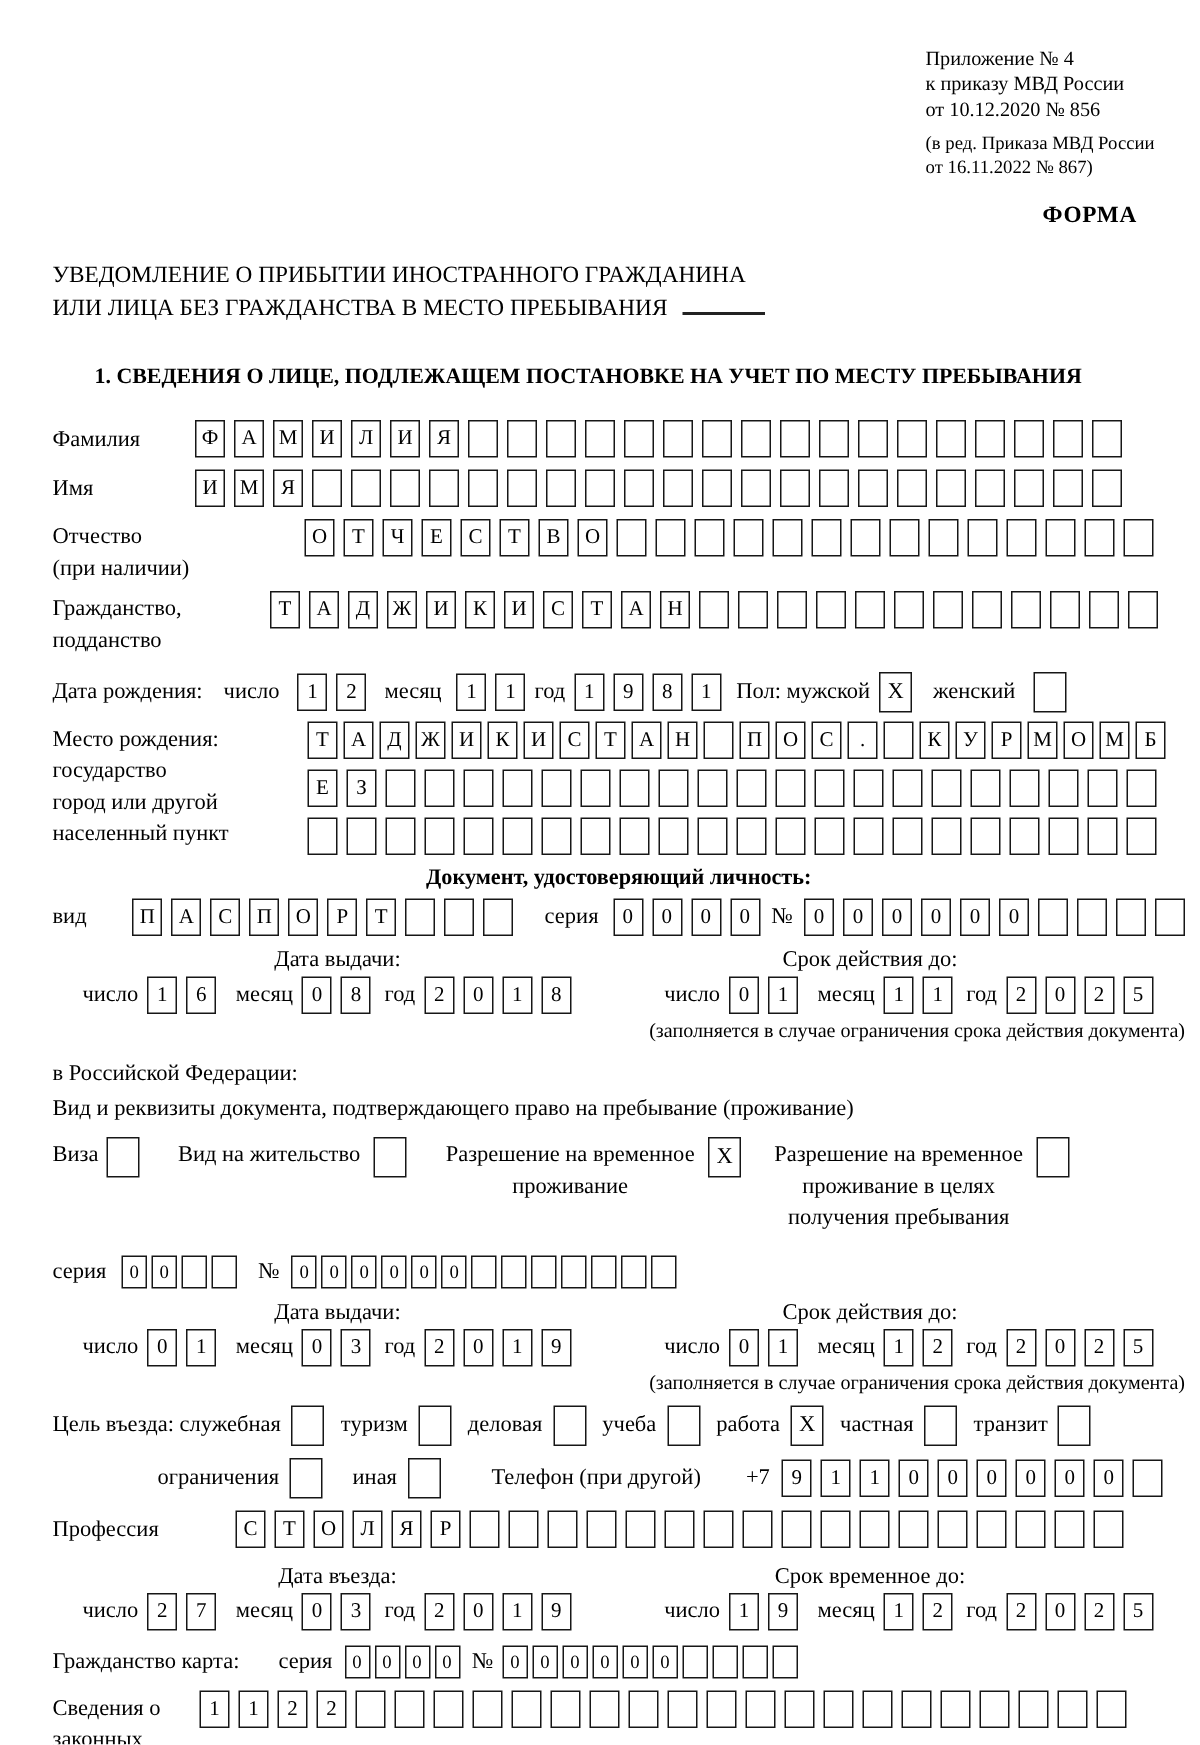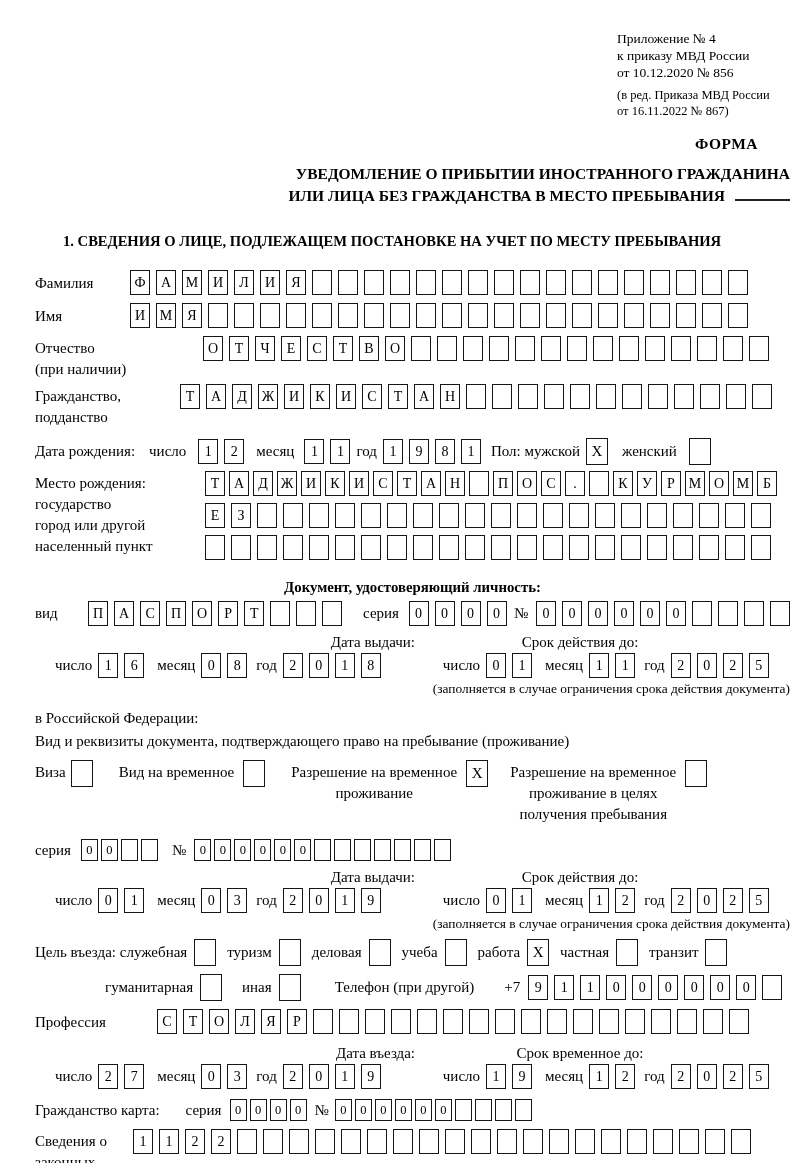--- a/index.html
+++ b/index.html
@@ -7,21 +7,21 @@
     width:800px;height:1163px;box-sizing:border-box;
     padding:30px 10px 0 35px;background:#fff;color:#000;
     font-family:"Liberation Serif","DejaVu Serif",serif;
     font-size:15px;overflow:hidden;position:relative;
   }
   
   .annex{margin-left:582px;font-size:13.5px;line-height:17px;}
   .annex-note{margin-left:582px;margin-top:6px;font-size:12.5px;line-height:16px;}
   .forma{text-align:right;margin:16px 32px 0 0;font-weight:bold;font-size:15.5px;letter-spacing:.5px;}
   
-  .title{ text-align:right;font-weight:bold;font-size:15.5px;line-height:22px;margin-top:10px;}
+  .title{ text-align:left;font-weight:normal;font-size:15.5px;line-height:22px;margin-top:20px;}
   .uline{display:inline-block;width:55px;border-bottom:2px solid #222;height:2px;margin-left:10px;}
   .sec-heading{margin:26px 0 0 28px;font-weight:bold;font-size:14.6px;}
   
   .frow{display:flex;align-items:flex-start;margin-top:7px;}
   .flabel{flex:none;line-height:26px;}
   .flabel.ml{line-height:21px;padding-top:2px;}
   .lw95{width:95px;} .lw168{width:168px;} .lw145{width:145px;} .lw170{width:170px;} .lw98{width:98px;}
   
   .cells{display:inline-flex;gap:6px;flex:none;}
   .cell{
@@ -29,35 +29,35 @@
     display:inline-flex;align-items:center;justify-content:center;
     font-size:14px;background:#fff;flex:none;
   }
   .cells.tight{gap:4px;}
   .cells.small{gap:3px;}
   .cells.small .cell{width:17px;height:22px;font-size:12.5px;}
   .cells.cbx .cell{width:22px;height:27px;font-size:15px;}
   .stack{display:flex;flex-direction:column;gap:7px;}
   
   .dhead{display:flex;margin-top:8px;}
-  .dhead .h1{width:380px;text-align:right;}
+  .dhead .h1{width:380px;text-align:center;}
   .dhead .h2{width:330px;text-align:center;}
   .drow{display:flex;align-items:center;margin-top:2px;}
   .dg{display:inline-flex;align-items:center;gap:5px;}
   .dg .dl{margin-right:1px;}
   .note-r{text-align:right;font-size:13.4px;margin-top:3px;}
   .para{margin-top:10px;line-height:23px;}
   
   .optrow{display:flex;align-items:flex-start;margin-top:9px;}
   .opt{display:flex;align-items:flex-start;}
   .olabel{text-align:center;line-height:21px;}
   .opt .cells{margin-left:9px;margin-top:-2px;}
   .pair{display:inline-flex;align-items:center;}
   .pair .plabel{margin-right:7px;}
-  .center-bold{text-align:center;font-weight:bold;margin-top:19px;font-size:14.8px;}
+  .center-bold{text-align:center;font-weight:bold;margin-top:7px;font-size:14.8px;}
 </style>
 </head>
 <body>
 
 <div class="page">
 
   <div class="annex">
     <div>Приложение № 4</div>
     <div>к приказу МВД России</div>
     <div>от 10.12.2020 № 856</div>
@@ -418,21 +418,21 @@
 
   <div class="optrow">
     <span class="opt">
       <span class="olabel">Виза</span>
       <span class="cells cbx" style="margin-left:5px">
           <span class="cell"></span>
         </span>
     </span>
     <span style="width:26px"></span>
     <span class="opt">
-      <span class="olabel">Вид на временное</span>
+      <span class="olabel">Вид на жительство</span>
       <span class="cells cbx">
           <span class="cell"></span>
         </span>
     </span>
     <span style="width:26px"></span>
     <span class="opt">
       <span class="olabel">
         <span style="display:block">Разрешение на временное</span>
         <span style="display:block">проживание</span>
       </span>
@@ -574,21 +574,21 @@
     <span class="pair">
         <span class="plabel">транзит</span>
       <span class="cells cbx">
           <span class="cell"></span>
         </span>
       </span>
   </div>
 
   <div class="frow" style="margin-top:8px;margin-left:70px;align-items:center;">
     <span class="pair">
-        <span class="plabel">гуманитарная</span>
+        <span class="plabel">ограничения</span>
       <span class="cells cbx">
           <span class="cell"></span>
         </span>
       </span>
     <span style="width:20px"></span>
     <span class="pair">
         <span class="plabel">иная</span>
       <span class="cells cbx">
           <span class="cell"></span>
         </span>

